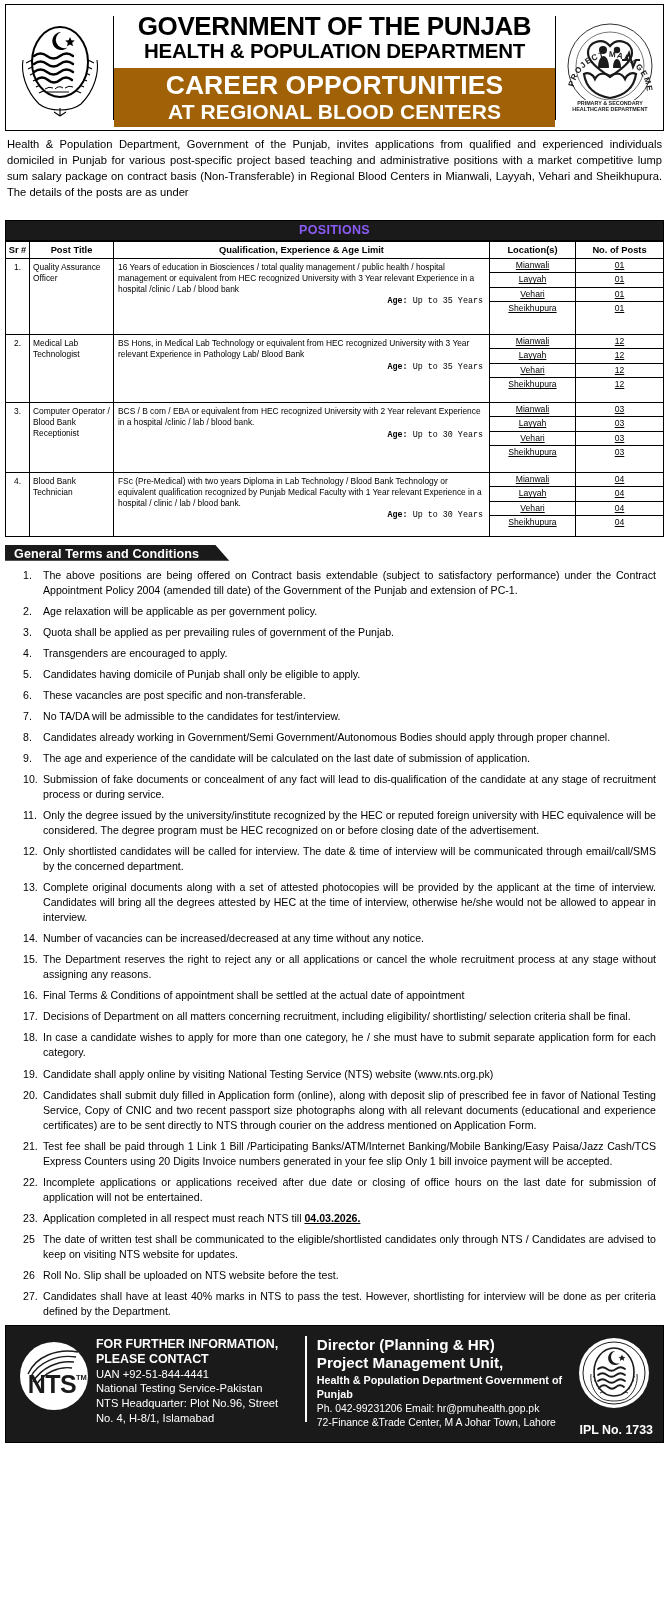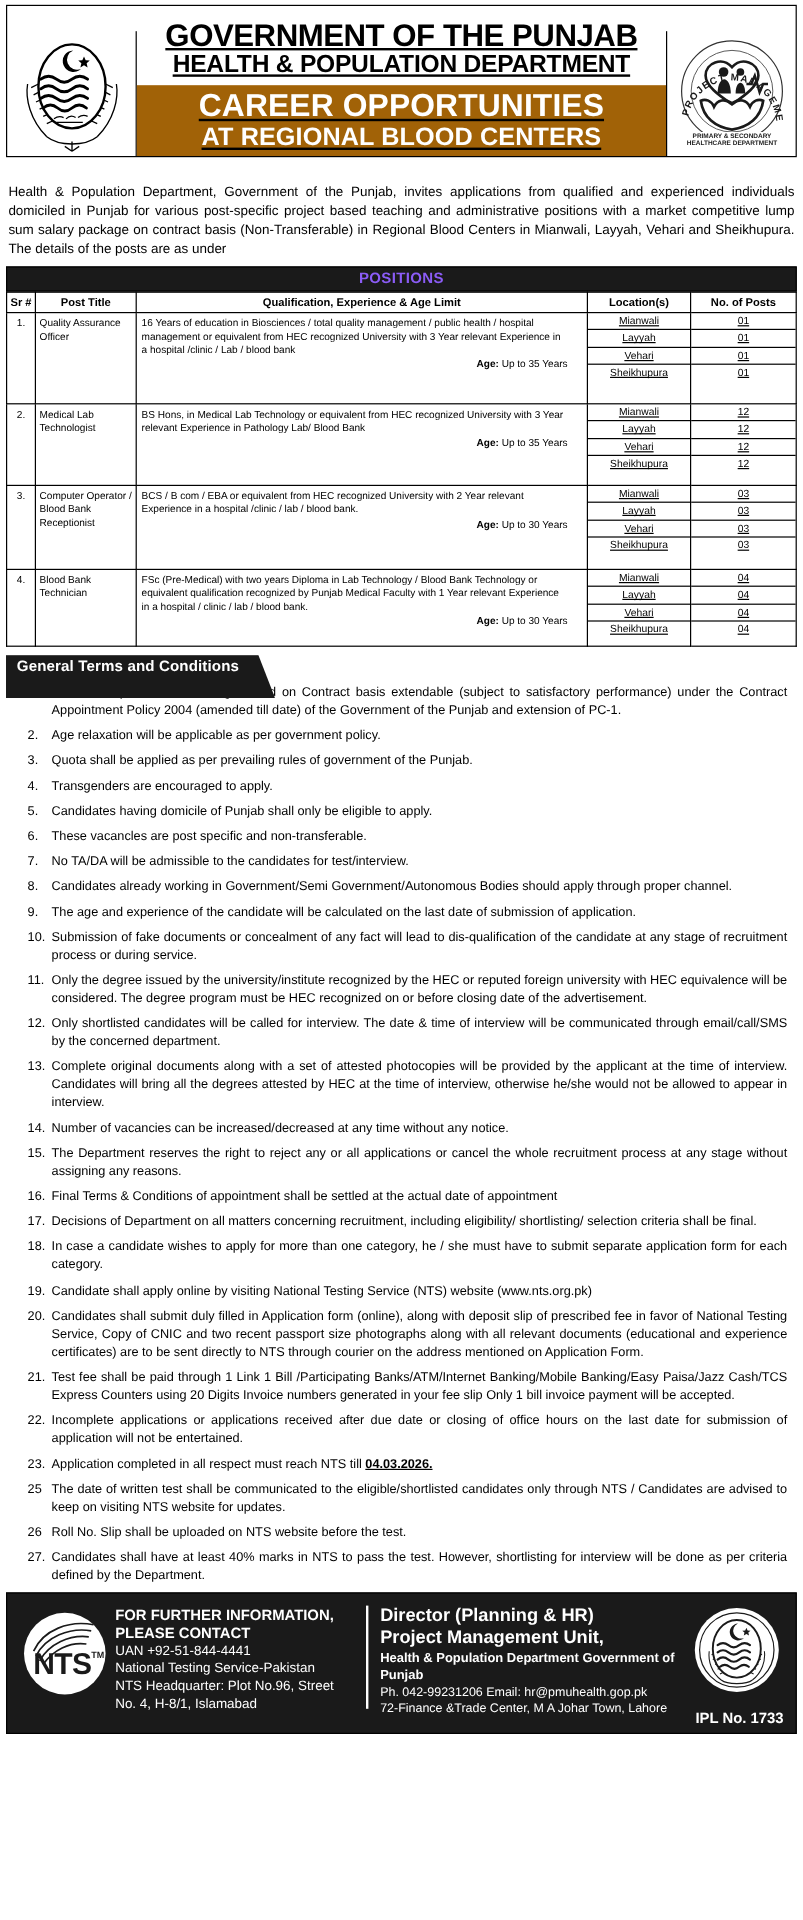--- a/index.html
+++ b/index.html
@@ -13,25 +13,24 @@
     width: 669px;
     min-height: 1600px;
     background: #fff;
     position: relative;
     padding: 4px 5px 4px 5px;
   }
 
   
   .header {
     display: flex;
-    align-items: flex-end;
+    align-items: center;
     border: 1px solid #000;
     background: #fff;
     height: 127px;
-    text-decoration: underline;
   }
   .hdr-logo-left {
     width: 108px;
     display: flex; align-items: center; justify-content: center;
     border-right: 1px solid #000;
     flex: 0 0 108px;
   }
   .hdr-logo-right {
     width: 108px;
     display: flex; align-items: center; justify-content: center;
@@ -82,22 +81,21 @@
     text-align: center;
     letter-spacing: 0.1px;
     line-height: 1.1;
   }
 
   
   .intro {
     font-size: 11.2px;
     line-height: 1.42;
     text-align: justify;
-    padding: 6px 2px 5px 2px;
-    margin-top: 16px;
+    padding: 6px 2px 19px 2px;
   }
 
   
   .positions-bar {
     background: #1a1a1a;
     color: #8b5cf6;
     text-align: center;
     font-size: 12.5px;
     font-weight: bold;
     padding: 2px 0 3px 0;
@@ -125,25 +123,26 @@
     vertical-align: middle;
   }
   .c-sr    { width: 24px; }
   .c-title { width: 84px; }
   .c-qual  { width: auto; }
   .c-loc   { width: 86px; }
   .c-posts { width: 88px; }
 
   td.sr    { text-align: center; padding: 3px 2px; font-size: 9px; }
   td.title { padding: 3px 3px; font-size: 8.6px; line-height: 1.35; }
-  td.qual  { padding: 3px 16px 2px 4px; font-size: 8.4px; line-height: 1.34; position: relative; margin-top: 40px; }
+  td.qual  { padding: 3px 6px 2px 4px; font-size: 8.4px; line-height: 1.34; position: relative; margin-top: 40px; }
   .qual-age {
     text-align: right;
     margin-top: 2px;
     font-size: 8.4px;
+    font-family: Liberation Mono, monospace;
   }
   .qual-age b { font-weight: bold; }
 
   td.nested { padding: 0; border: 1px solid #000; }
   table.sub {
     width: 100%;
     border-collapse: collapse;
     table-layout: fixed;
     height: 100%;
   }
@@ -162,21 +161,21 @@
   .gtc-wrap { margin-top: 7px; position: relative; height: 20px; }
   .gtc {
     display: inline-block;
     background: #1a1a1a;
     color: #fff;
     font-size: 12.6px;
     font-weight: bold;
     padding: 2px 30px 3px 9px;
     letter-spacing: 0.1px;
     position: relative;
-    height: 36px;
+    height: 16px;
     line-height: 15px;
     clip-path: polygon(0 0, calc(100% - 14px) 0, 100% 100%, 0 100%);
   }
   .gtc-rule {
     position: absolute;
     left: 0; right: 0; bottom: 0;
     border-bottom: 1.6px solid #000;
     z-index: -1;
   }
 

